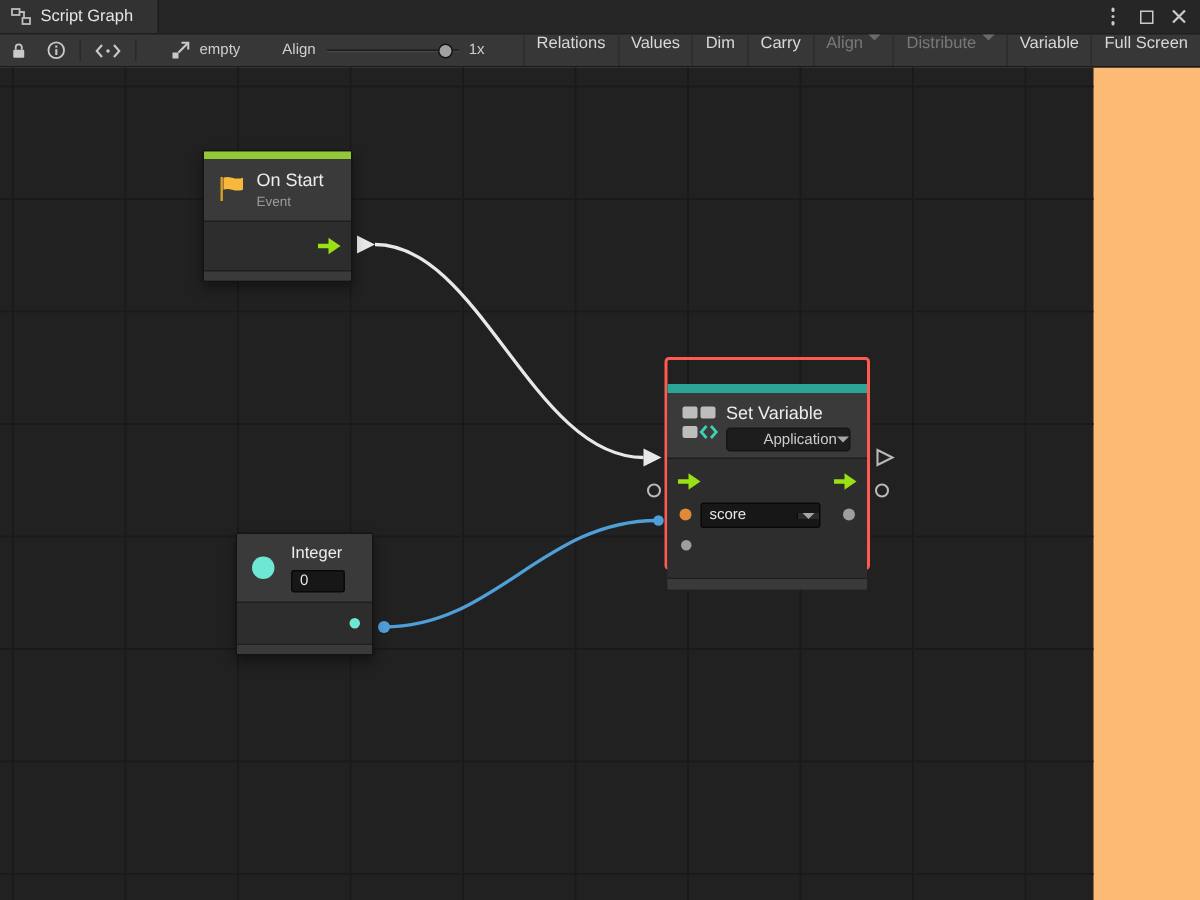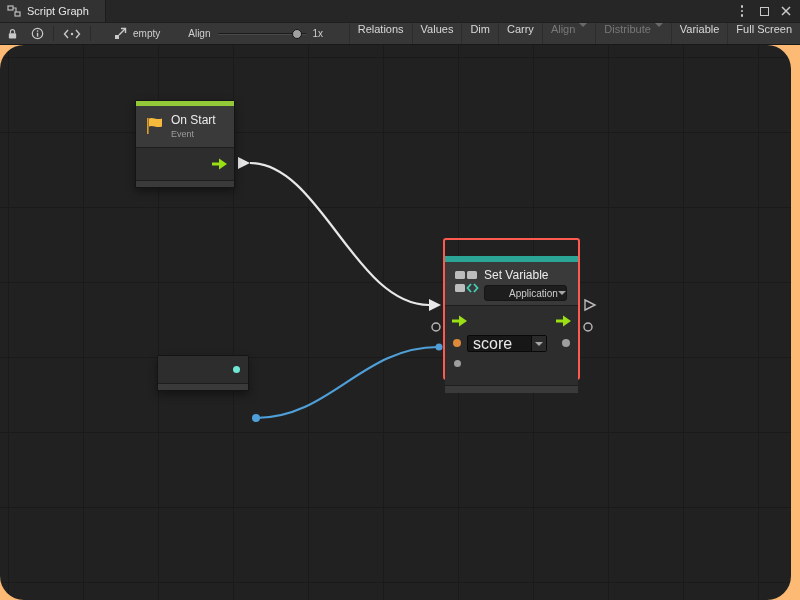--- a/index.html
+++ b/index.html
@@ -33,26 +33,26 @@
   .zoom-value { font-size:10px; color:#cfcfcf; margin:0 8px 0 6px; }
   .tb-buttons { margin-left:auto; display:flex; align-items:stretch; height:21px; }
   .tb-btn { display:flex; align-items:flex-start; gap:4px; padding:0 8px; border-left:1px solid #2c2c2c;
             color:#d8d8d8; font-size:11px; white-space:nowrap; }
   .tb-btn.disabled { color:#787878; }
   .caret-down { width:0; height:0; border-left:4px solid transparent; border-right:4px solid transparent;
                 border-top:4px solid #a6a6a6; }
   .tb-btn.disabled .caret-down { border-top-color:#6a6a6a; }
 
   
-  .canvas { position:absolute; top:45px; left:0; width:791px; height:555px;
+  .canvas { position:absolute; top:45px; left:0; width:729px; height:555px;
             background-color:#212121;
             background-image:
               linear-gradient(#1a1a1a 1px, transparent 1px),
               linear-gradient(90deg, #1a1a1a 1px, transparent 1px);
-            background-size:75px 75px; background-position:8px 12px;border-radius:24px; }
+            background-size:75px 75px; background-position:8px 12px; }
   .wires { position:absolute; top:0; left:0; width:800px; height:555px; }
 
   
   .node { position:absolute; background:#2d2d2d; border:1px solid #141414; border-radius:2px;
           box-shadow:0 4px 8px rgba(0,0,0,.4); }
   .strip { height:5px; }
   .n-header { position:relative; background:#3a3a3a; border-bottom:1px solid #1e1e1e; }
   .n-body { position:relative; background:#2d2d2d; }
   .n-footer { background:#3a3a3a; border-top:1px solid #1e1e1e; height:7px; }
   .n-title { color:#ececec; font-size:12px; }
@@ -79,21 +79,21 @@
                    display:flex; align-items:center; justify-content:space-between;
                    padding:0 24px; color:#cccccc; font-size:10px; }
   .setvar .n-body { height:79px; }
   .svrow1-in  { left:6px; top:9px; }
   .svrow1-out { right:6px; top:9px; }
   .dot { position:absolute; border-radius:50%; }
   .dot-orange { width:8px; height:8px; background:#df8a3a; left:8px; top:33px; }
   .dot-gray-r { width:8px; height:8px; background:#9e9e9e; right:8px; top:33px; }
   .dot-gray-b { width:7px; height:7px; background:#9e9e9e; left:9px; top:54px; }
   .field { position:absolute; display:flex; background:#171717; border:1px solid #090909;
-           border-radius:2px; color:#e8e8e8; font-size:16px; }
+           border-radius:2px; color:#e8e8e8; font-size:10px;align-items:center; }
   .score-field { left:22px; top:29px; width:80px; height:17px; }
   .field .f-text { flex:1; display:flex; align-items:center; padding-left:5px; }
   .field .f-caret { width:15px; border-left:1px solid #090909; display:flex; align-items:center;
                     justify-content:center; background:#2a2a2a; }
 
   
   .integer { left:157px; top:310px; width:92px; }
   .integer .n-header { height:46px; }
   .int-icon { position:absolute; left:10px; top:15px; width:15px; height:15px; border-radius:50%;
               background:#6ee7d4; }
@@ -275,20 +275,27 @@
             </span>
           </div>
           <span class="dot dot-gray-r"></span>
           <span class="dot dot-gray-b"></span>
         </div>
         <div class="n-footer" style="height:8px"></div>
       </div>
     </div>
 
     <div class="node integer">
+      <div class="n-header">
+        <span class="int-icon"></span>
+        <div class="n-title">Integer</div>
+        <div class="field int-field">
+          <span class="f-text">0</span>
+        </div>
+      </div>
       <div class="n-body">
         <span class="dot dot-teal"></span>
       </div>
       <div class="n-footer"></div>
     </div>
 
   </div>
 </div>
 
 </body></html>

